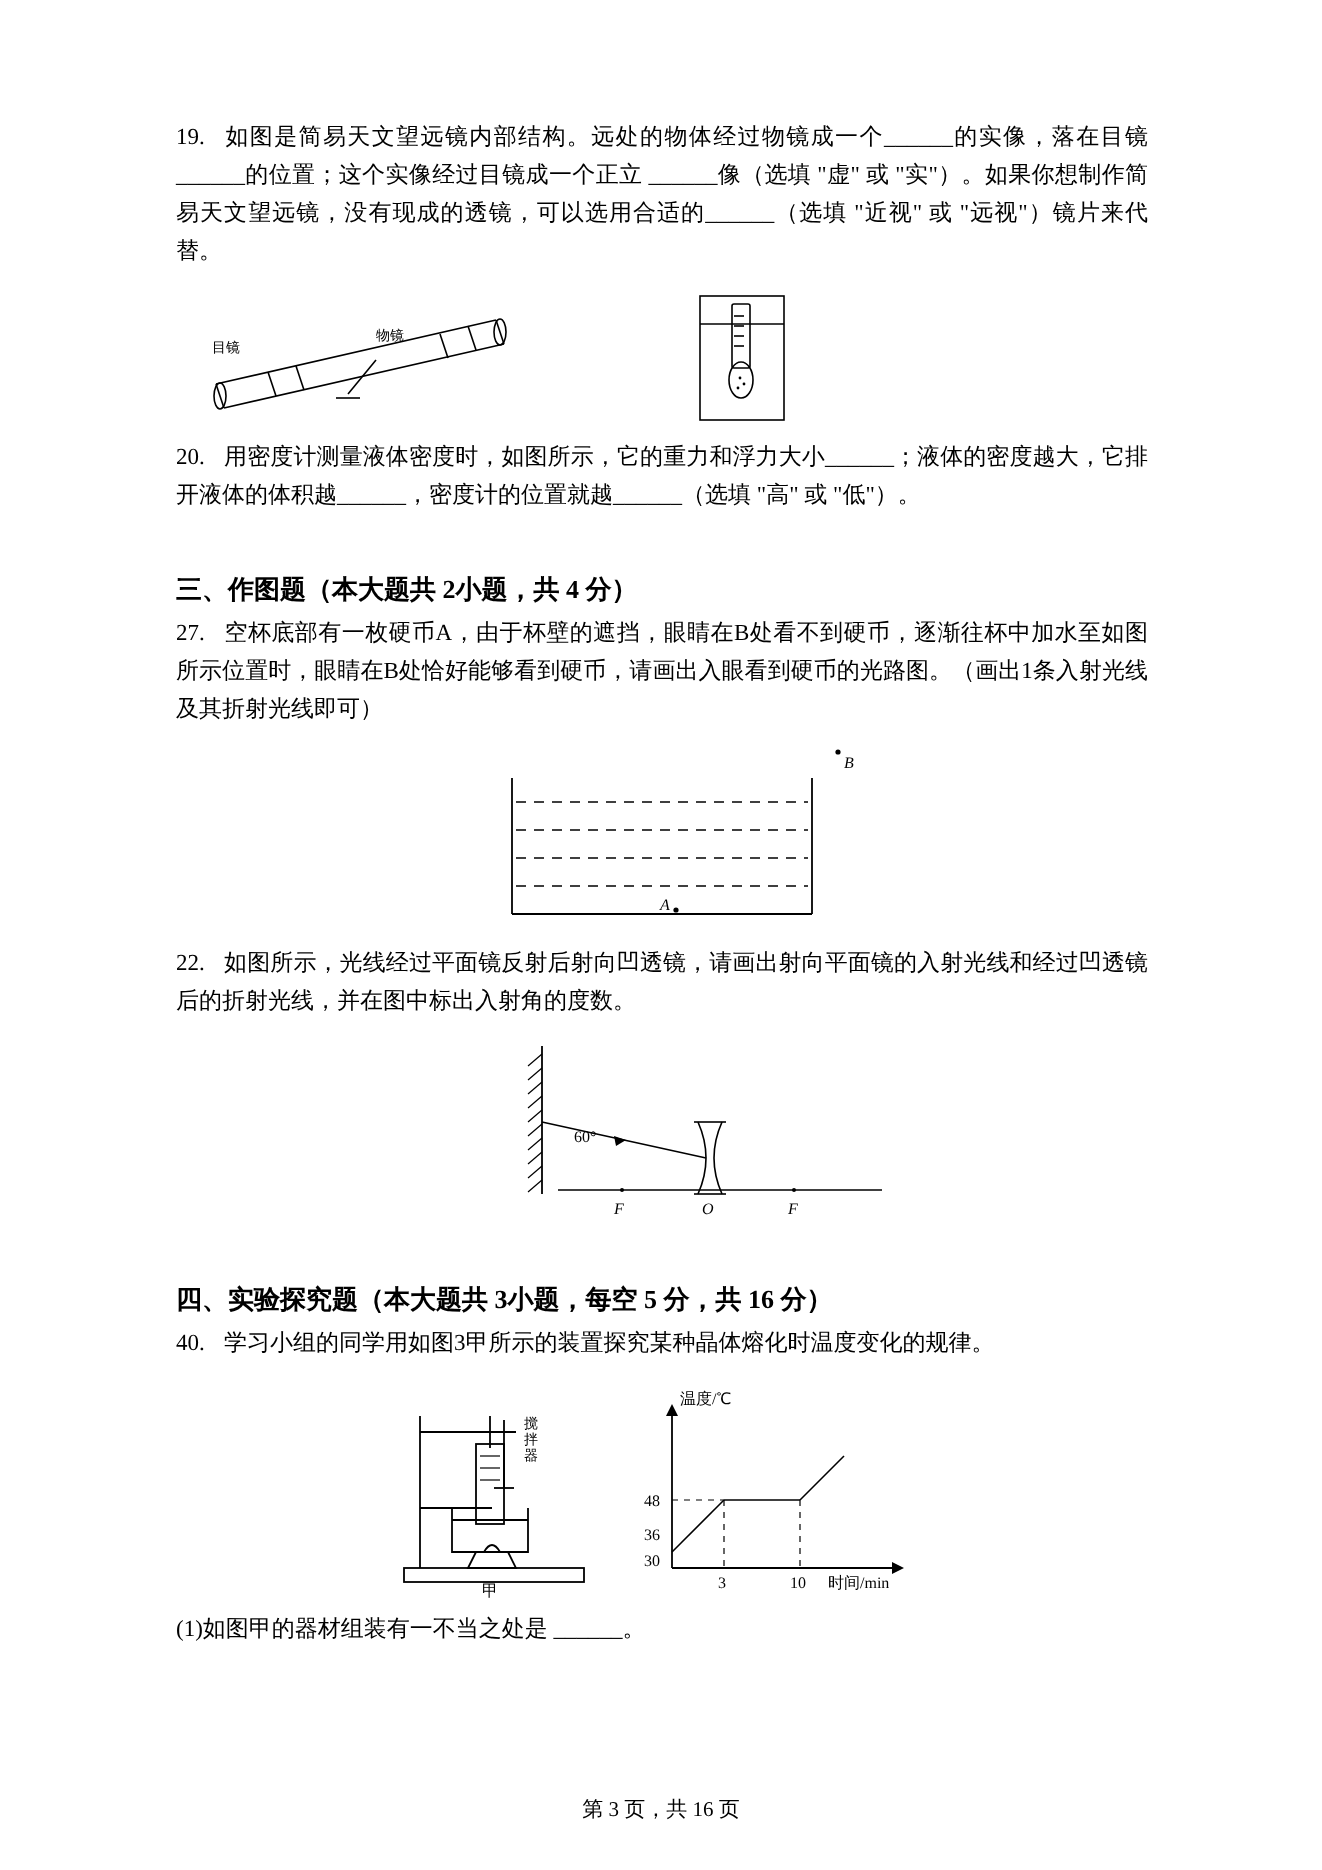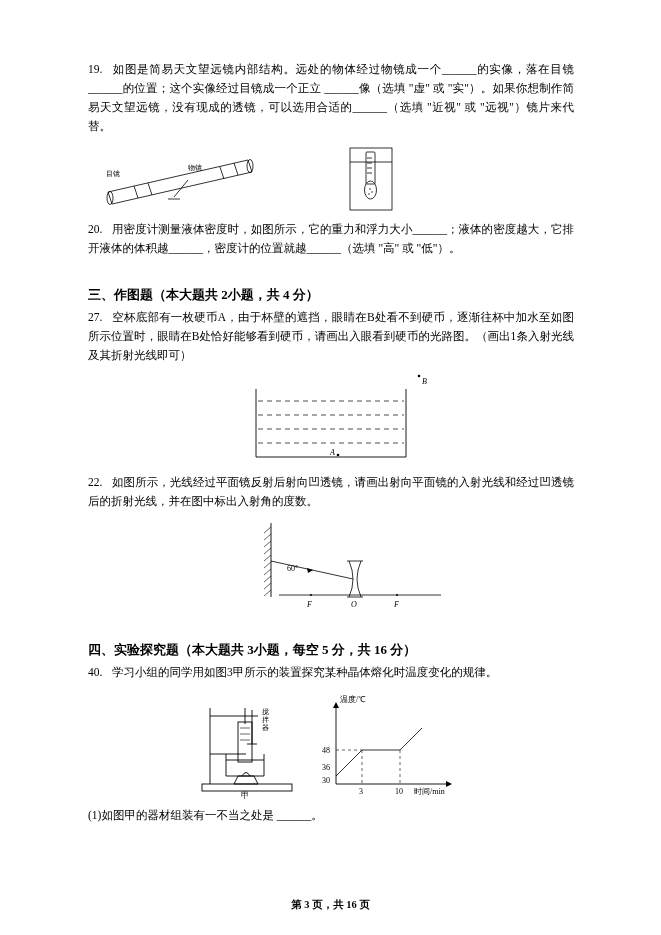--- a/index.html
+++ b/index.html
@@ -54,21 +54,20 @@
     display: flex;
     justify-content: center;
   }
   .footer {
     position: absolute;
     left: 0;
     top: 898px;
     width: 661px;
     text-align: center;
     font-size: 10.5px;
-    font-weight: bold;
   }
   svg { display: block; }
   .tiny { font-size: 7px; font-family: "Liberation Serif", serif; }
   .tiny2 { font-size: 8px; font-family: "Liberation Serif", serif; }
 </style>
 </head>
 <body>
 
 <div class="page">
   <div class="content">

